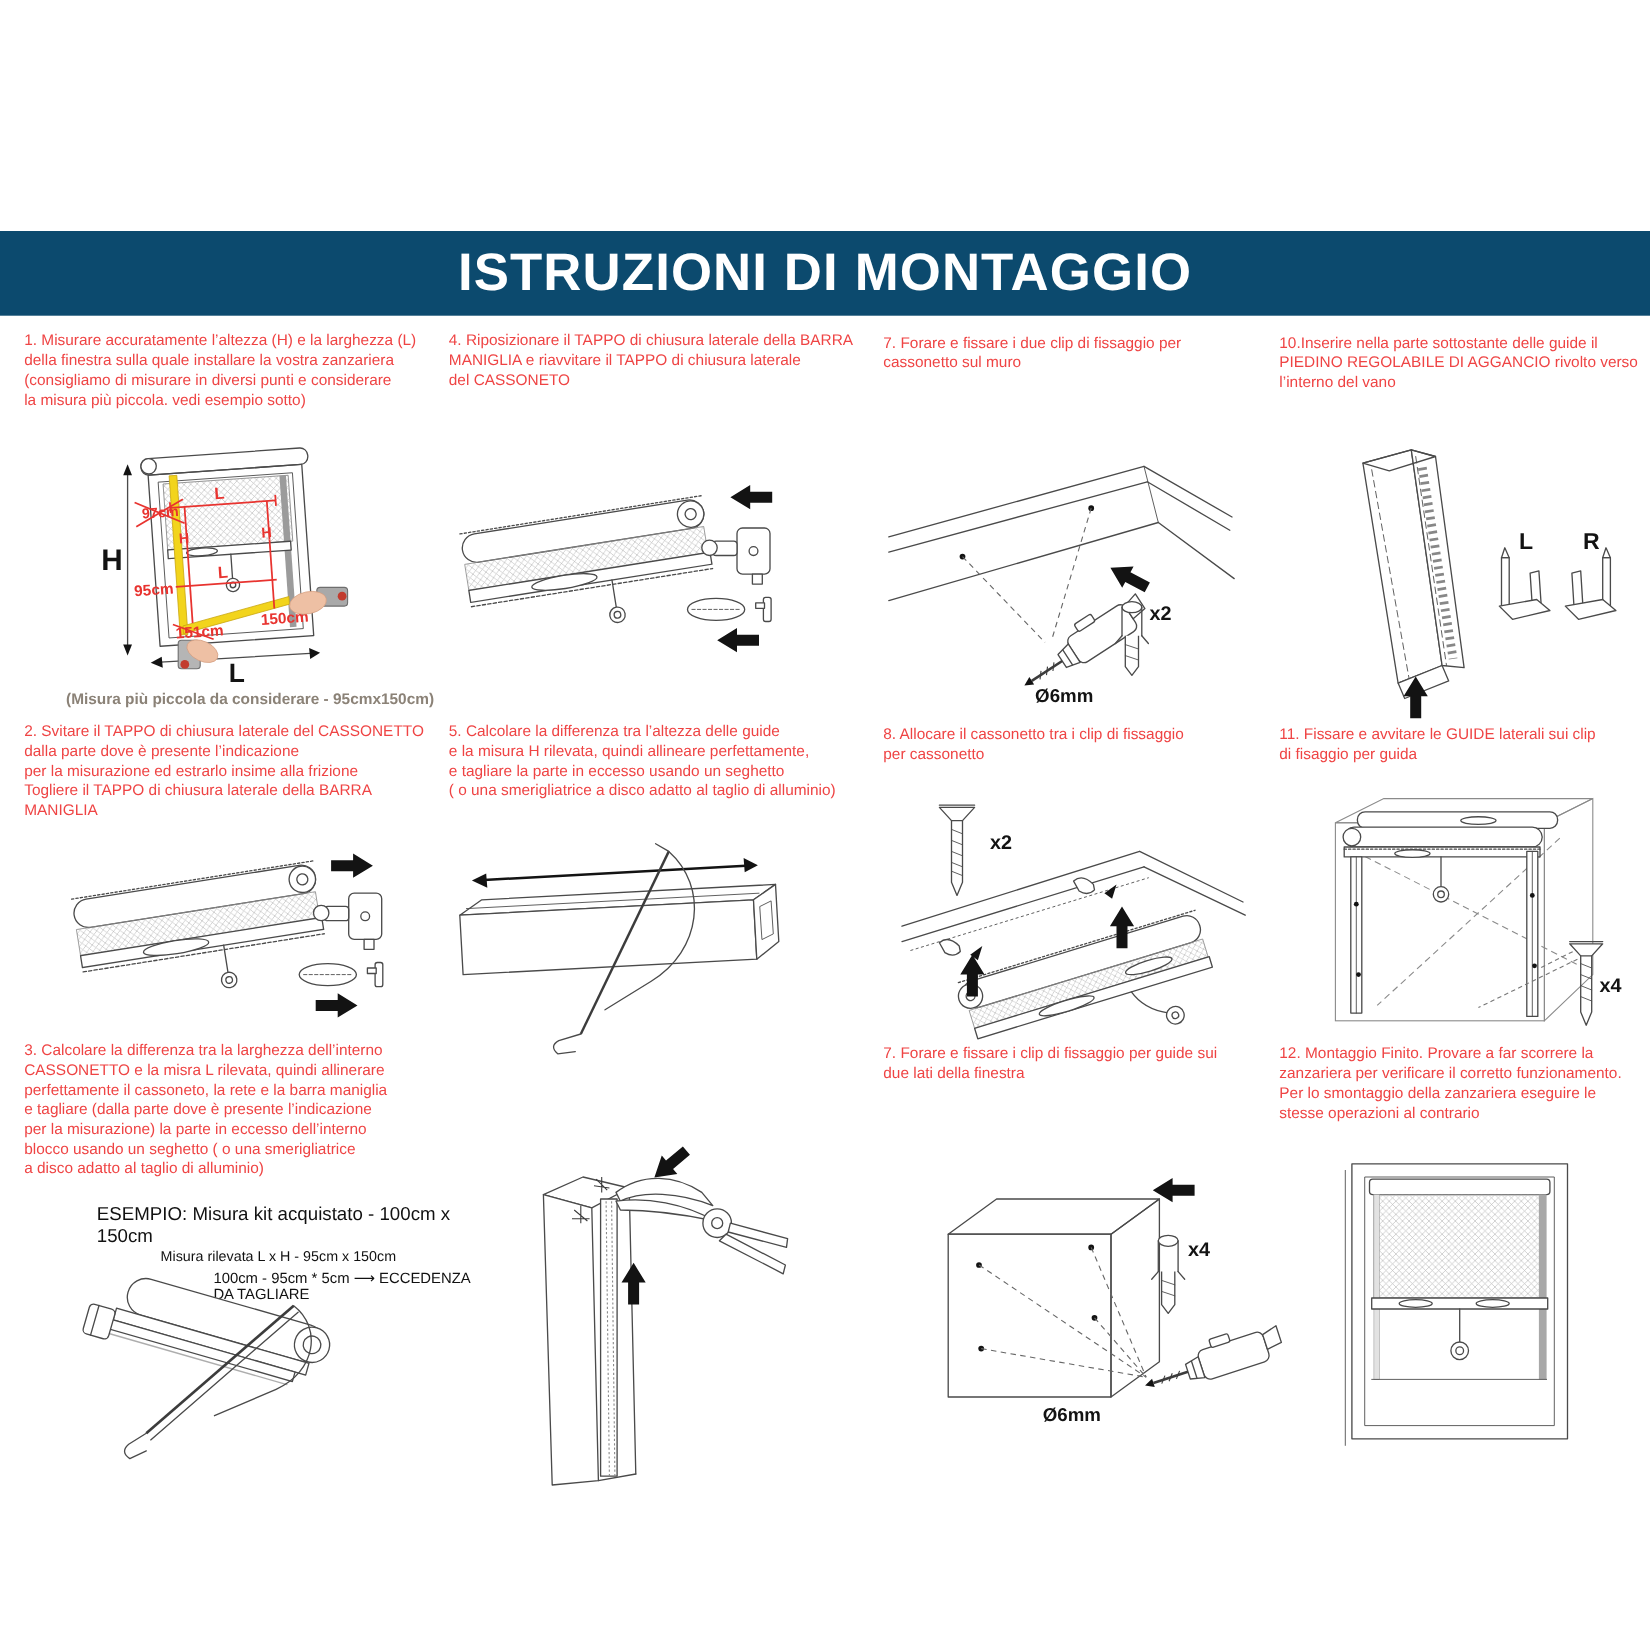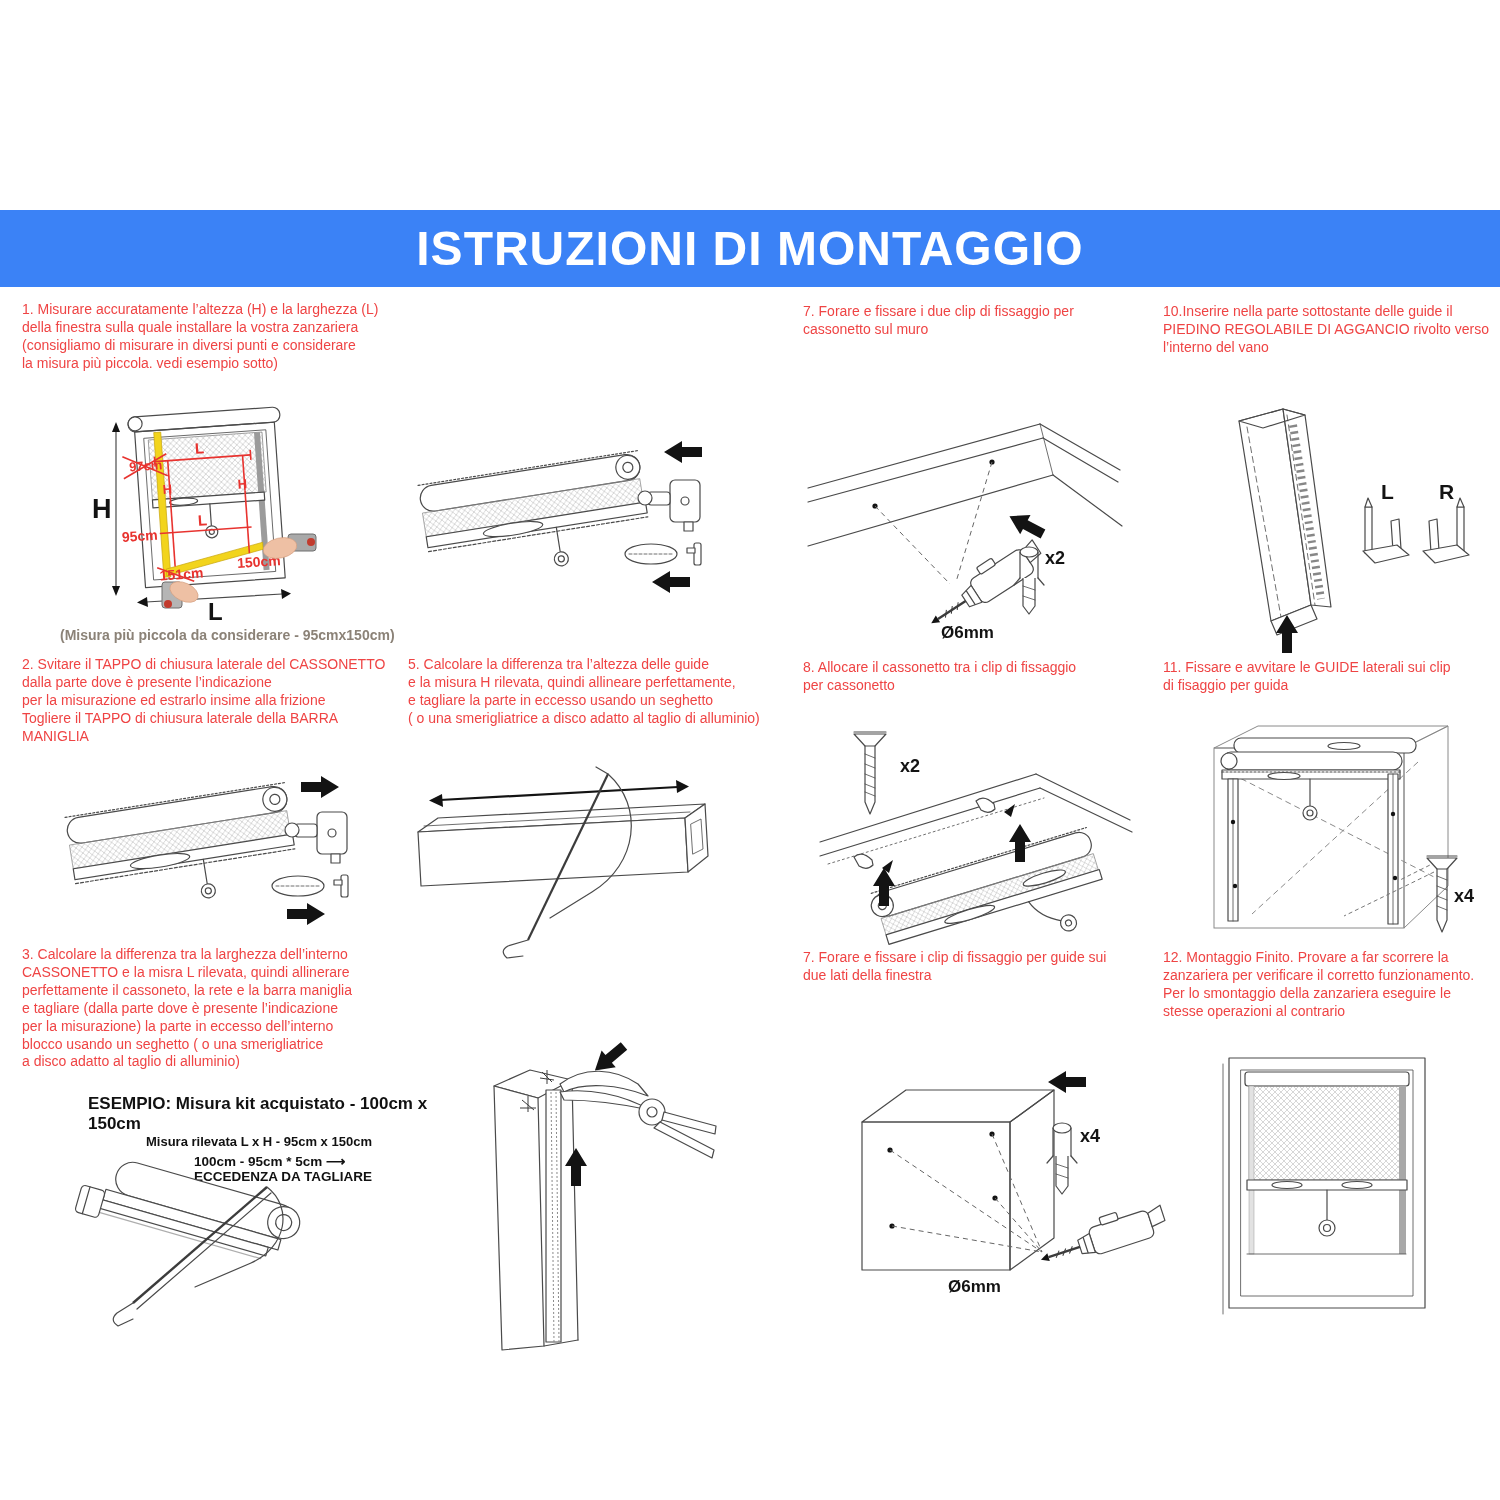--- a/index.html
+++ b/index.html
@@ -1,25 +1,25 @@
 <!DOCTYPE html>
 <html><head>
 <meta charset="utf-8">
 <style>
   * { margin:0; padding:0; box-sizing:border-box; }
   html,body { background:#ffffff; }
   body { width:1500px; height:1500px; font-family:"Liberation Sans", sans-serif; }
   #sheet { position:relative; width:1500px; height:1500px; background:#fff; overflow:hidden; }
-  .banner { position:absolute; left:0; top:210px; width:1500px; height:77px; background:#3b82f6;
+  .banner { position:absolute; left:0; top:210px; width:1500px; height:77px; background:#0c4a6e;
             display:flex; align-items:center; justify-content:center; }
   .banner h1 { color:#ffffff; font-size:48px; font-weight:bold; letter-spacing:1px; }
   .step-text { position:absolute; font-size:14px; line-height:1.28; color:#ef4444; white-space:pre-line; }
   .illus { position:absolute; }
   .caption { position:absolute; font-size:14px; color:#8b8277;font-weight:bold; }
-  .esempio { position:absolute; font-weight:bold; color:#111; }
+  .esempio { position:absolute; font-weight:normal; color:#111; }
   .es1 { font-size:17px; }
   .es2 { font-size:13px; padding-left:58px; }
   .es3 { font-size:13.5px; padding-left:106px; padding-top:4px; }
   svg { overflow:visible; }
   .ln  { fill:none; stroke:#4a4a4a; stroke-width:1.2; stroke-linejoin:round; stroke-linecap:round; }
   .lnw { fill:#ffffff; stroke:#4a4a4a; stroke-width:1.2; stroke-linejoin:round; }
   .thin { stroke-width:0.8; }
   .blk { fill:#131313; stroke:none; }
   .red { stroke:#e8332f; stroke-width:1.6; fill:none; }
   svg text { font-family:"Liberation Sans", sans-serif; font-weight:bold; fill:#131313; }
@@ -32,20 +32,23 @@
 <div id="sheet">
 
   <div class="banner">
     <h1>ISTRUZIONI DI MONTAGGIO</h1>
   </div>
 
   <div class="step-text" style="left:22px;top:301px;width:386px">1. Misurare accuratamente l’altezza (H) e la larghezza (L)
 della finestra sulla quale installare la vostra zanzariera
 (consigliamo di misurare in diversi punti e considerare
 la misura più piccola. vedi esempio sotto)</div>
+  <div class="step-text" style="left:408px;top:301px;width:398px">4. Riposizionare il TAPPO di chiusura laterale della BARRA
+MANIGLIA e riavvitare il TAPPO di chiusura laterale
+del CASSONETO</div>
   <div class="step-text" style="left:803px;top:303px;width:352px">7. Forare e fissare i due clip di fissaggio per
 cassonetto sul muro</div>
   <div class="step-text" style="left:1163px;top:303px;width:345px">10.Inserire nella parte sottostante delle guide il
 PIEDINO REGOLABILE DI AGGANCIO rivolto verso
 l’interno del vano</div>
 
   <div class="step-text" style="left:22px;top:656px;width:386px">2. Svitare il TAPPO di chiusura laterale del CASSONETTO
 dalla parte dove è presente l’indicazione
 per la misurazione ed estrarlo insime alla frizione
 Togliere il TAPPO di chiusura laterale della BARRA

